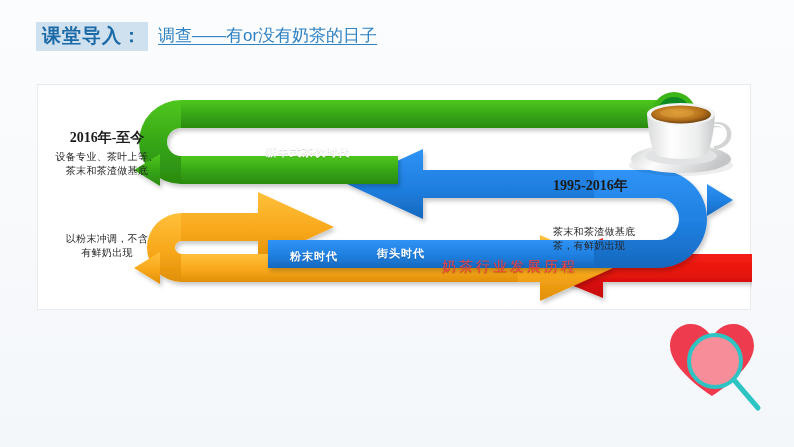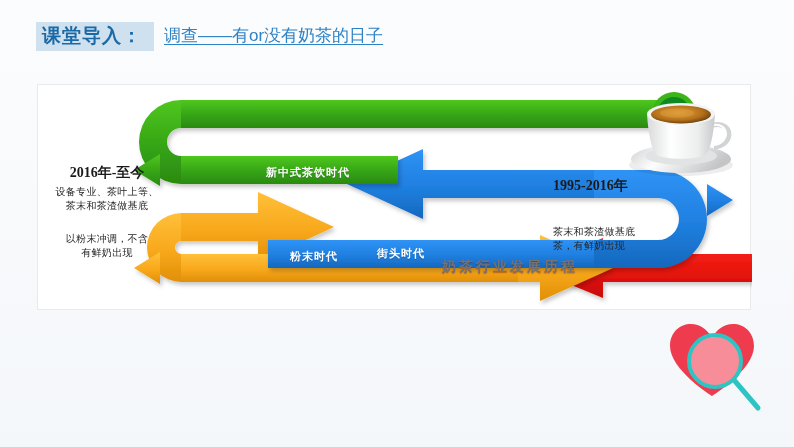--- a/index.html
+++ b/index.html
@@ -31,21 +31,21 @@
     top: 22px;
     display: flex;
     align-items: center;
   }
   .header-badge {
     background: #cfe0ee;
     color: #1b6aa8;
     font-weight: bold;
     font-size: 19px;
     letter-spacing: 1px;
-    padding: 3px 12px 4px 6px;
+    padding: 3px 6px 4px 6px;
     line-height: 1.15;
     white-space: nowrap;
   }
   .header-sub {
     color: #2f82c4;
     font-size: 17px;
     margin-left: 10px;
     text-decoration: underline;
     text-underline-offset: 3px;
     white-space: nowrap;
@@ -86,39 +86,39 @@
     white-space: nowrap;
   }
   .side-label .desc {
     font-size: 10px;
     line-height: 1.35;
     margin-top: 3px;
     color: #262626;
     letter-spacing: 0.3px;
   }
 
-  .lbl-2016 { left: 42px; top: 128px; width: 128px; margin-top: 35px; }
+  .lbl-2016 { left: 42px; top: 128px; width: 128px; }
   .lbl-1990 { left: 42px; top: 228px; width: 128px; }
   .lbl-1995 { left: 552px; top: 176px; width: 150px; text-align: left; }
 
   .arrow-label {
     position: absolute;
     font-weight: bold;
     font-size: 11px;
     color: #ffffff;
     letter-spacing: 1px;
     white-space: nowrap;
     text-shadow: 0 1px 1px rgba(0,0,0,.18);
   }
   .lbl-red {
     position: absolute;
     left: 441px; top: 274px;
     font-size: 14px;
-    font-weight: bold;
-    color: #737373;
+    font-weight: normal;
+    color: #ef4444;
     letter-spacing: 3px;
     white-space: nowrap;
     font-family: "Liberation Serif", "DejaVu Serif", serif;
     text-shadow: 0 1px 1px rgba(120,0,0,.35);
   }
 
   
   .coffee { position: absolute; left: 620px; top: 86px; width: 126px; height: 94px; }
 
   
@@ -347,21 +347,21 @@
     </div>
 
     <div class="side-label lbl-1995" style="left:515px; top:92px; width:150px; text-align:left;">
       <div class="yr">1995-2016年</div>
       <div class="desc" style="text-align:left;margin-top:30px;">
         <span>茶末和茶渣做基底</span><br>
         <span>茶，有鲜奶出现</span>
       </div>
     </div>
 
-    <div class="arrow-label" style="left:228px; top:80px;">新中式茶饮时代</div>
+    <div class="arrow-label" style="left:228px; top:60px;">新中式茶饮时代</div>
     <div class="arrow-label" style="left:339px; top:161px;">街头时代</div>
     <div class="arrow-label" style="left:212px; top:164px;margin-left:40px;">粉末时代</div>
     <div class="lbl-red" style="left:404px; top:173px;">奶茶行业发展历程</div>
   </div>
 
   <div class="questions">
   </div>
 
   <div class="deco">
     <svg width="116" height="100" viewBox="0 0 116 100" xmlns="http://www.w3.org/2000/svg">

